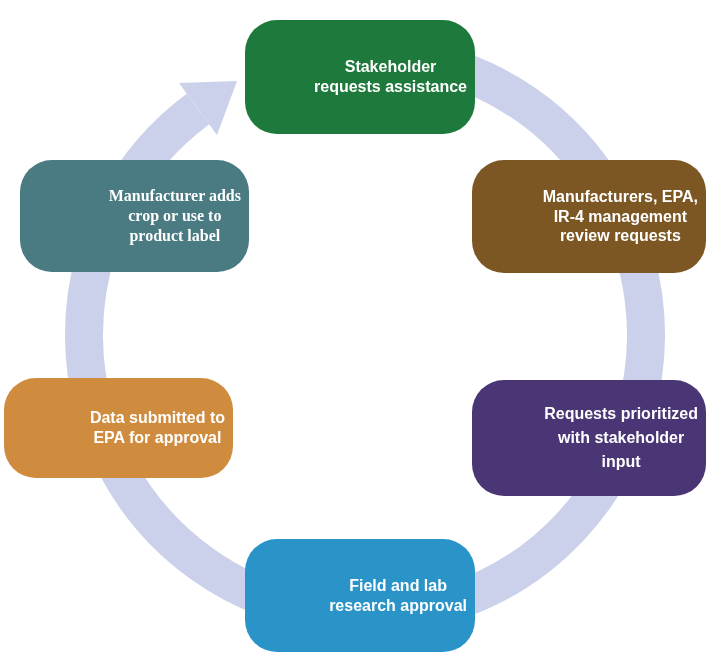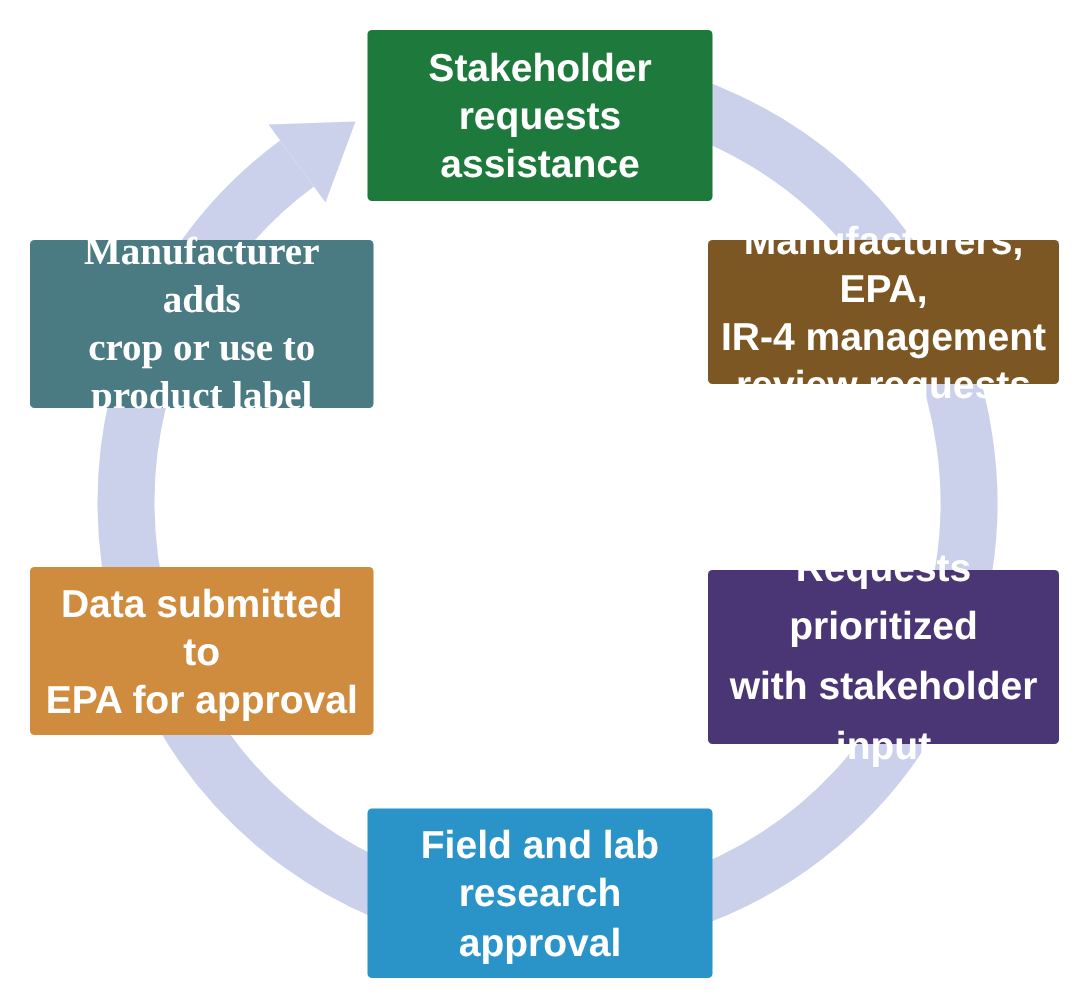--- a/index.html
+++ b/index.html
@@ -14,41 +14,41 @@
   }
 
   .cycle-svg {
     position: absolute;
     left: 0;
     top: 0;
   }
 
   .step {
     position: absolute;
-    border-radius: 3px;
+    border-radius: 32px;
     display: flex;
     align-items: center;
     justify-content: flex-end;
     text-align: center;
     color: #ffffff;
     font-weight: bold;
-    font-size: 26px;
+    font-size: 16px;
     line-height: 1.24;
   }
   .step .label {
     display: block;
     white-space: pre-line;
     padding: 4px 8px;
   }
 
   .step-top        { left: 245px; top: 20px;  width: 230px; height: 114px; }
-  .step-top-right  { left: 472px; top: 160px; width: 234px; height: 96px; }
+  .step-top-right  { left: 472px; top: 160px; width: 234px; height: 113px; }
   .step-bot-right  { left: 472px; top: 380px; width: 234px; height: 116px; line-height: 1.52; }
   .step-bottom     { left: 245px; top: 539px; width: 230px; height: 113px; }
-  .step-bot-left   { left: 20px;  top: 378px; width: 229px; height: 112px; }
+  .step-bot-left   { left: 4px;  top: 378px; width: 229px; height: 100px; }
   .step-top-left   { left: 20px;  top: 160px; width: 229px; height: 112px; }
 </style>
 </head>
 <body>
 
 <div class="canvas">
 
   <svg class="cycle-svg" width="721" height="672" viewBox="0 0 721 672">
     <path d="M 363 54 A 281 281 0 1 1 198 109" fill="none" stroke-width="38" style="stroke: rgb(203, 209, 234);"></path>
     <polygon points="237,81 179,83 217,135" style="fill: rgb(203, 209, 234);"></polygon>

